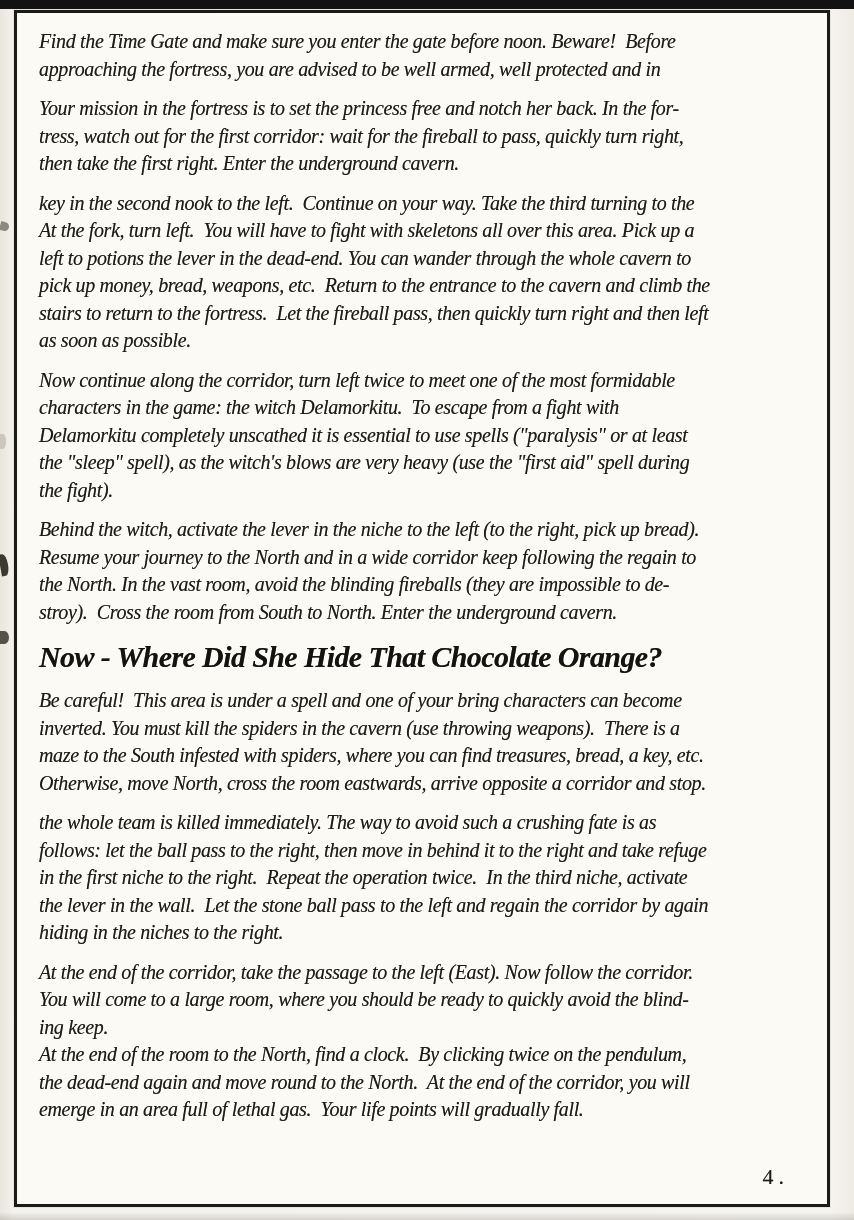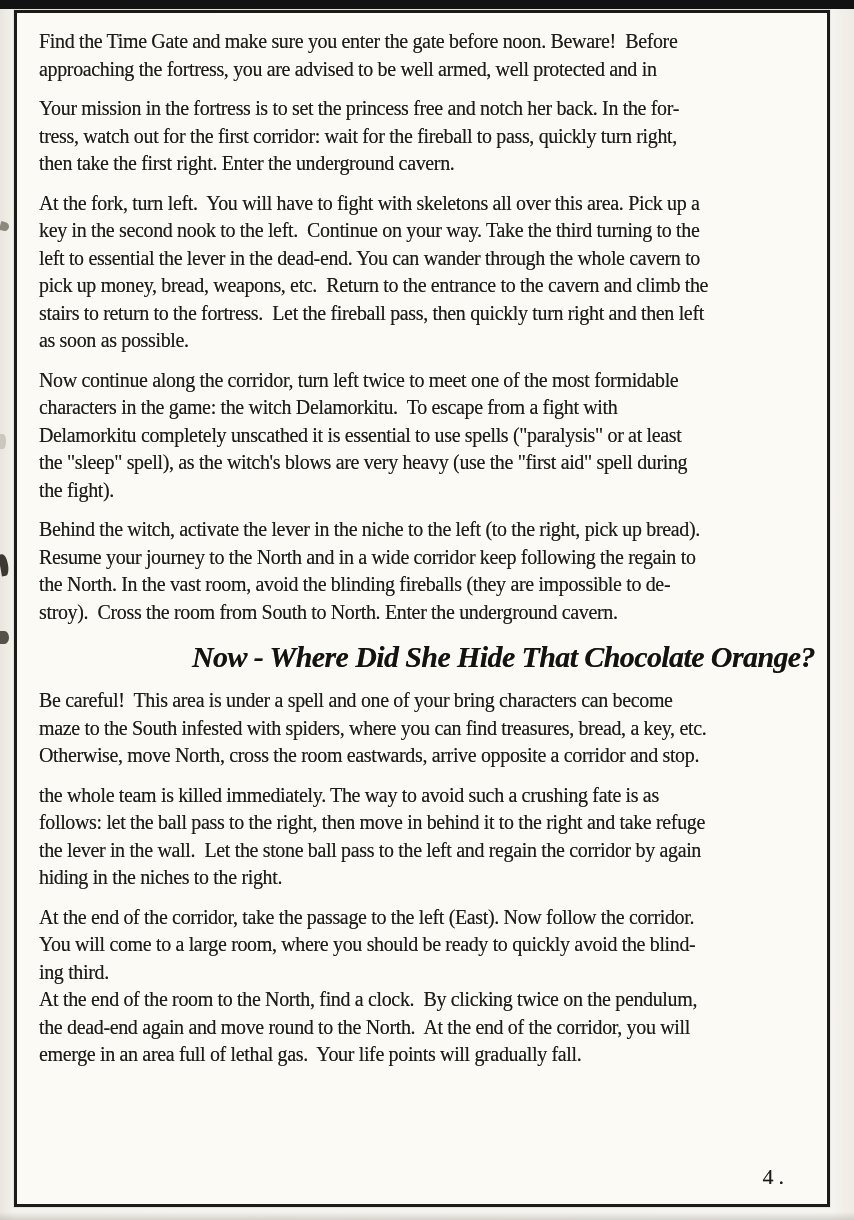--- a/index.html
+++ b/index.html
@@ -35,24 +35,25 @@
   .para {
     margin: 0 0 12px 0;
   }
   .para.tight { margin-bottom: 0; margin-top: 10px; }
   .para-line {
     white-space: pre;
     font-size: 20px;
     line-height: 27.5px;
     letter-spacing: -0.35px;
     text-shadow: 0 0 0.5px rgba(20,18,15,0.55);
+    font-style: italic;
   }
   .section-heading {
     margin: 14px 0 13px 0;
-    text-align: right;
+    text-align: left;
     font-weight: bold;
     font-style: italic;
     font-size: 30px;
     line-height: 34px;
     letter-spacing: -0.6px;
     color: #141311;
     text-shadow: 0 0 0.6px rgba(10,9,7,0.6);
   }
   .page-number {
     position: absolute;
@@ -96,56 +97,58 @@
         <div class="para">
           <div class="para-line">Find the Time Gate and make sure you enter the gate before noon. Beware!  Before</div>
           <div class="para-line">approaching the fortress, you are advised to be well armed, well protected and in</div>
         </div>
         <div class="para">
           <div class="para-line">Your mission in the fortress is to set the princess free and notch her back. In the for-</div>
           <div class="para-line">tress, watch out for the first corridor: wait for the fireball to pass, quickly turn right,</div>
           <div class="para-line">then take the first right. Enter the underground cavern.</div>
         </div>
         <div class="para">
+          <div class="para-line">key in the second nook to the left.  Continue on your way. Take the third turning to the</div>
           <div class="para-line">At the fork, turn left.  You will have to fight with skeletons all over this area. Pick up a</div>
-          <div class="para-line">key in the second nook to the left.  Continue on your way. Take the third turning to the</div>
-          <div class="para-line">left to essential the lever in the dead-end. You can wander through the whole cavern to</div>
+          <div class="para-line">left to potions the lever in the dead-end. You can wander through the whole cavern to</div>
           <div class="para-line">pick up money, bread, weapons, etc.  Return to the entrance to the cavern and climb the</div>
           <div class="para-line">stairs to return to the fortress.  Let the fireball pass, then quickly turn right and then left</div>
           <div class="para-line">as soon as possible.</div>
         </div>
         <div class="para">
           <div class="para-line">Now continue along the corridor, turn left twice to meet one of the most formidable</div>
           <div class="para-line">characters in the game: the witch Delamorkitu.  To escape from a fight with</div>
           <div class="para-line">Delamorkitu completely unscathed it is essential to use spells ("paralysis" or at least</div>
           <div class="para-line">the "sleep" spell), as the witch's blows are very heavy (use the "first aid" spell during</div>
           <div class="para-line">the fight).</div>
         </div>
         <div class="para">
           <div class="para-line">Behind the witch, activate the lever in the niche to the left (to the right, pick up bread).</div>
           <div class="para-line">Resume your journey to the North and in a wide corridor keep following the regain to</div>
           <div class="para-line">the North. In the vast room, avoid the blinding fireballs (they are impossible to de-</div>
           <div class="para-line">stroy).  Cross the room from South to North. Enter the underground cavern.</div>
         </div>
         <div class="section-heading">Now - Where Did She Hide That Chocolate Orange?</div>
         <div class="para">
           <div class="para-line">Be careful!  This area is under a spell and one of your bring characters can become</div>
+          <div class="para-line">inverted. You must kill the spiders in the cavern (use throwing weapons).  There is a</div>
           <div class="para-line">maze to the South infested with spiders, where you can find treasures, bread, a key, etc.</div>
           <div class="para-line">Otherwise, move North, cross the room eastwards, arrive opposite a corridor and stop.</div>
         </div>
         <div class="para">
           <div class="para-line">the whole team is killed immediately. The way to avoid such a crushing fate is as</div>
           <div class="para-line">follows: let the ball pass to the right, then move in behind it to the right and take refuge</div>
+          <div class="para-line">in the first niche to the right.  Repeat the operation twice.  In the third niche, activate</div>
           <div class="para-line">the lever in the wall.  Let the stone ball pass to the left and regain the corridor by again</div>
           <div class="para-line">hiding in the niches to the right.</div>
         </div>
         <div class="para tight">
           <div class="para-line">At the end of the corridor, take the passage to the left (East). Now follow the corridor.</div>
           <div class="para-line">You will come to a large room, where you should be ready to quickly avoid the blind-</div>
-          <div class="para-line">ing third.</div>
+          <div class="para-line">ing keep.</div>
         </div>
         <div class="para">
           <div class="para-line">At the end of the room to the North, find a clock.  By clicking twice on the pendulum,</div>
           <div class="para-line">the dead-end again and move round to the North.  At the end of the corridor, you will</div>
           <div class="para-line">emerge in an area full of lethal gas.  Your life points will gradually fall.</div>
         </div>
       </div>
     <div class="page-number">4.</div>
   </div>
 

